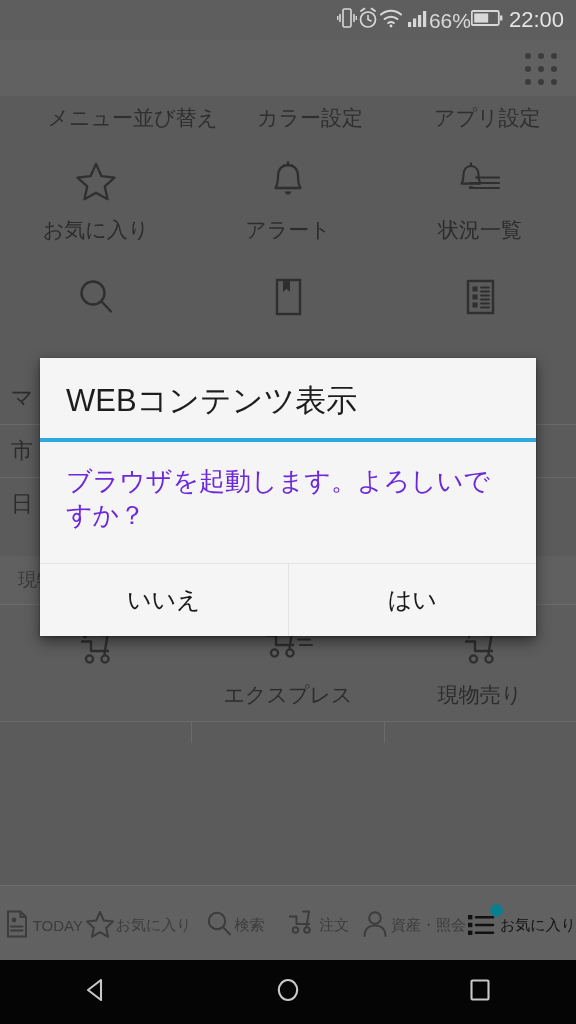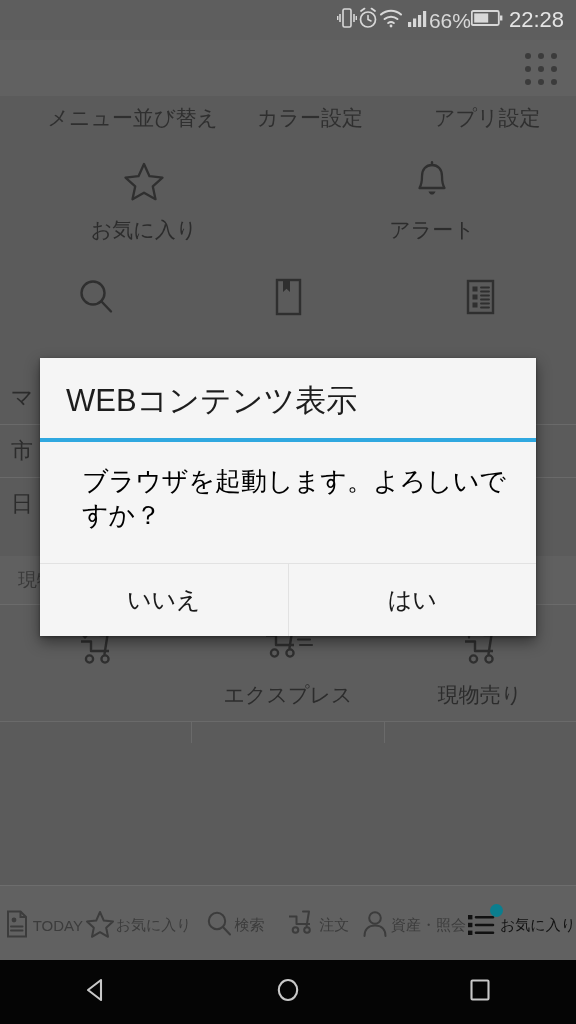--- a/index.html
+++ b/index.html
@@ -202,22 +202,21 @@
     line-height: 1.1;
   }
   #dlg-accent {
     height: 4px;
     background: #2fa8e0;
   }
   #dlg-message {
     padding: 22px 26px 30px 26px;
     font-size: 26px;
     line-height: 1.32;
-    color: #000000;
-    margin-left: 16px;
+    color: #6d28d9;
   }
   #dlg-btn-sep {
     height: 1px;
     background: #e2e2e2;
   }
   #dlg-buttons {
     display: flex;
     height: 72px;
   }
   #dlg-buttons .btn {
@@ -331,21 +330,21 @@
         </svg>
       </span>
       <span class="sb-text">66%</span>
       <span class="sb-ic">
         <svg width="32" height="20" viewBox="0 0 32 20">
           <rect x="0.8" y="3" width="27" height="14" rx="1.5" fill="none" stroke="#d8d8d8" stroke-width="1.8"></rect>
           <rect x="3.2" y="5.4" width="14" height="9.2" fill="#d8d8d8"></rect>
           <rect x="29" y="7.5" width="2.4" height="5" fill="#d8d8d8"></rect>
         </svg>
       </span>
-      <span class="sb-time">22:28</span>
+      <span class="sb-time">22:00</span>
     </div>
   </div>
 
   <div id="apptop">
     <div id="grid-dots">
       <i></i>
         <i></i>
         <i></i>
         <i></i>
         <i></i>
@@ -375,20 +374,31 @@
       </div>
       <div class="cell">
         <div class="ic">
           <svg width="48" height="48" viewBox="0 0 48 48">
             <path d="M24 8 C18 8 14 12.5 14 19 C14 27 11.5 31 11.5 31 L36.5 31 C36.5 31 34 27 34 19 C34 12.5 30 8 24 8 Z" fill="none" stroke="#2f2f2f" stroke-width="2.3" stroke-linejoin="round"></path>
             <path d="M20.5 34.5 C21.2 36.6 22.5 37.6 24 37.6 C25.5 37.6 26.8 36.6 27.5 34.5 Z" fill="#2f2f2f"></path>
             <path d="M24 5.2 L24 8" stroke="#2f2f2f" stroke-width="2.3" stroke-linecap="round"></path>
           </svg>
         </div>
         <div class="cap">アラート</div>
+      </div>
+      <div class="cell">
+        <div class="ic">
+          <svg width="52" height="48" viewBox="0 0 52 48">
+            <path d="M17 9 C12.5 9 9.5 12.5 9.5 17.5 C9.5 23.5 7.6 26.6 7.6 26.6 L26.4 26.6 C26.4 26.6 24.5 23.5 24.5 17.5 C24.5 12.5 21.5 9 17 9 Z" fill="none" stroke="#2f2f2f" stroke-width="2.1" stroke-linejoin="round"></path>
+            <path d="M17 6.2 L17 9" stroke="#2f2f2f" stroke-width="2.1" stroke-linecap="round"></path>
+            <path d="M14.6 29.2 C15.2 30.7 16 31.4 17 31.4 C18 31.4 18.8 30.7 19.4 29.2 Z" fill="#2f2f2f"></path>
+            <path d="M22 20.5 L45 20.5 M16 26 L45 26 M16 31 L45 31" stroke="#2f2f2f" stroke-width="2.1" stroke-linecap="round"></path>
+          </svg>
+        </div>
+        <div class="cap">状況一覧</div>
       </div>
     </div>
 
     <div class="iconrow">
       <div class="cell">
         <div class="ic">
           <svg width="48" height="48" viewBox="0 0 48 48">
             <circle cx="21" cy="20" r="11.5" fill="none" stroke="#2f2f2f" stroke-width="2.4"></circle>
             <path d="M29.5 28.5 L39 38.5" stroke="#2f2f2f" stroke-width="2.4" stroke-linecap="round"></path>
           </svg>

